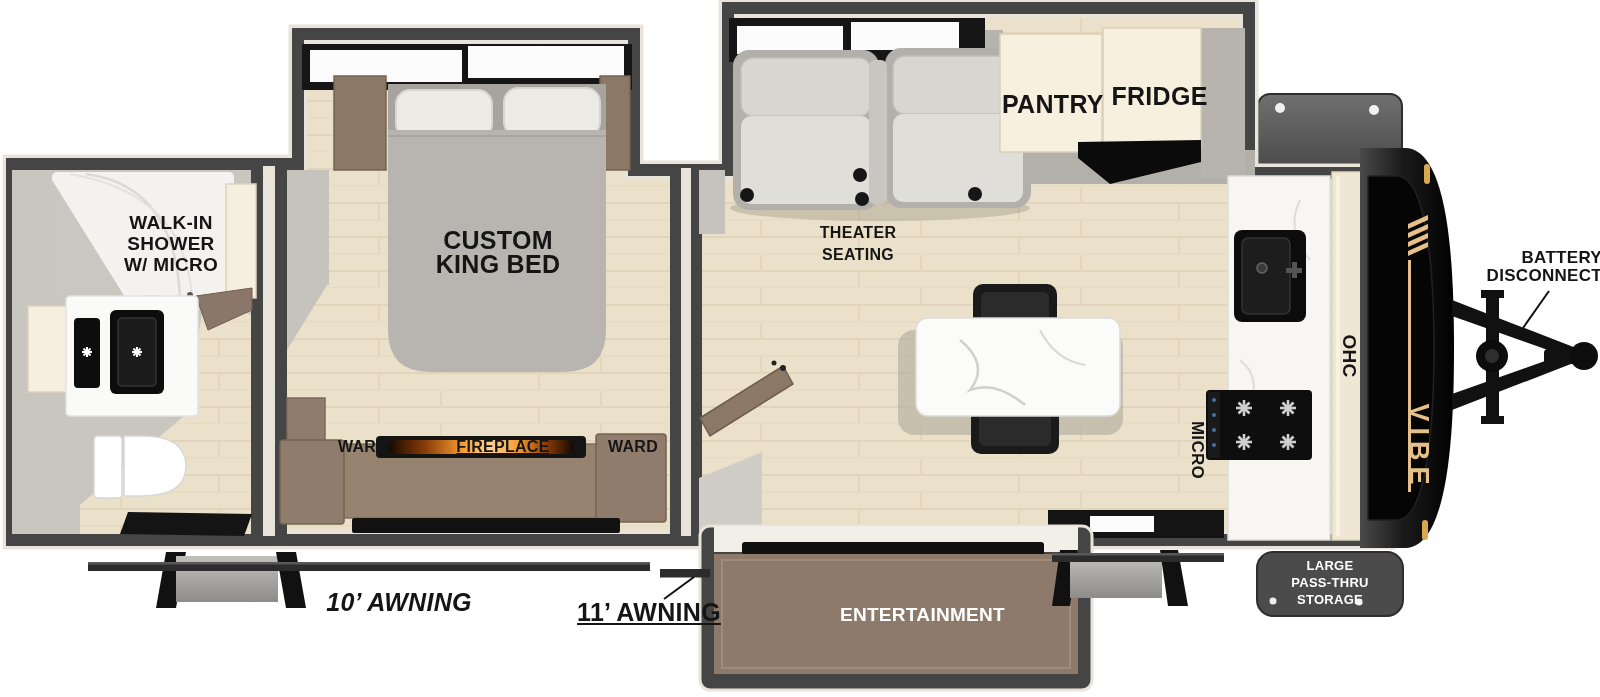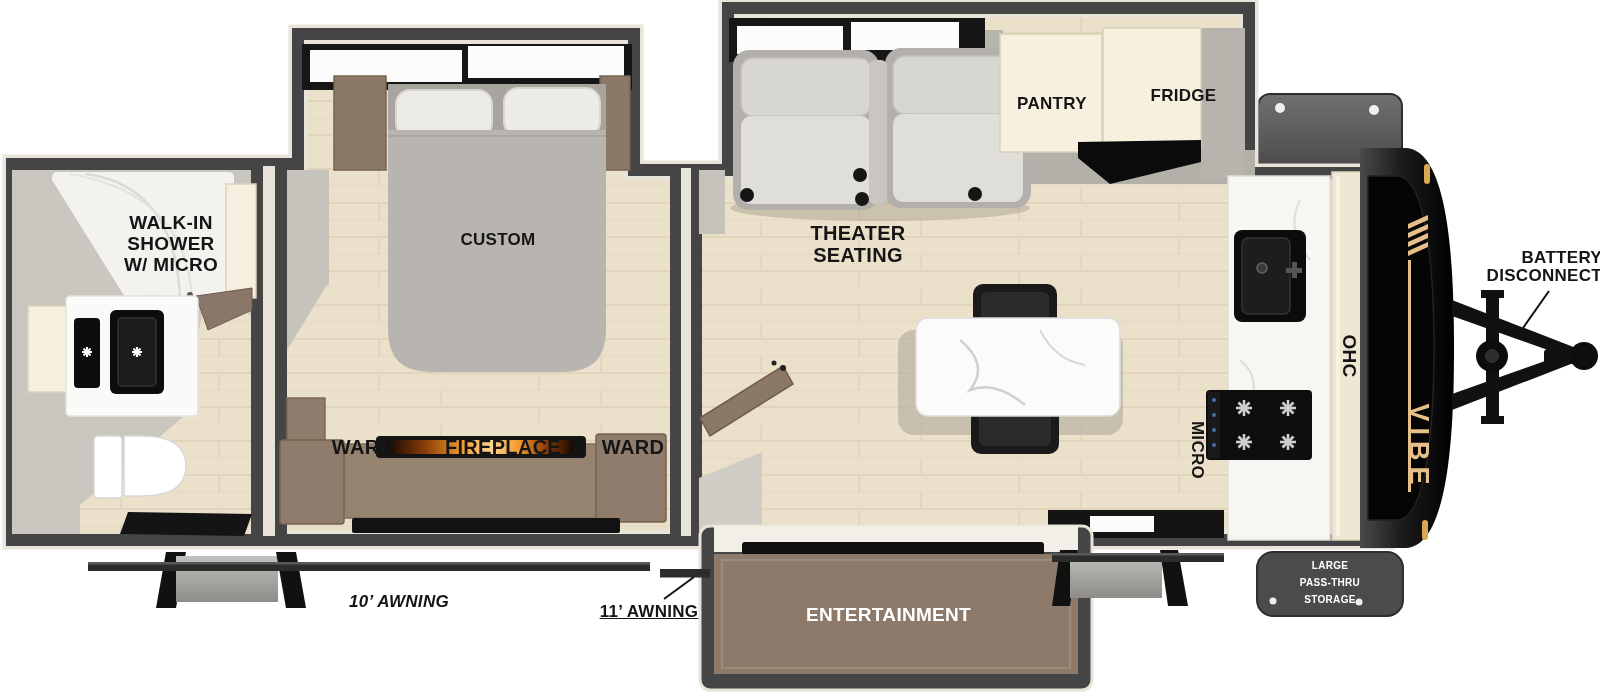--- a/index.html
+++ b/index.html
@@ -6,22 +6,22 @@
   .stage{
     position:relative;width:1600px;height:697px;background:#ffffff;overflow:hidden;
     font-family:"Liberation Sans", sans-serif;
   }
   .stage svg{position:absolute;left:0;top:0;z-index:1;}
   .lbl{
     position:absolute;z-index:5;font-weight:bold;color:#151515;
     text-align:center;letter-spacing:.3px;white-space:nowrap;
   }
   .lbl .ln{display:block;}
-  .lbl-20{font-size:20px;line-height:22px;}
-  .lbl-21{font-size:17px;line-height:24px;}
+  .lbl-20{font-size:16px;line-height:22px;}
+  .lbl-21{font-size:25px;line-height:24px;}
   .lbl-19{font-size:19px;line-height:21px;}
   .lbl-17{font-size:17px;line-height:18px;}
   .lbl-white{color:#ffffff;}
   .lbl-gold{color:#e6c088;}
   .rot90{transform:rotate(90deg);}
   .vibe{font-size:27px;letter-spacing:6px;}
   .right{text-align:right;}
 </style>
 </head>
 <body>
@@ -294,66 +294,67 @@
 </svg>
 
 <div class="lbl lbl-19" style="left:96px;top:212px;width:150px;">
   <span class="ln">WALK-IN</span>
   <span class="ln">SHOWER</span>
   <span class="ln">W/ MICRO</span>
 </div>
 
 <div class="lbl lbl-21" style="left:398px;top:228px;width:200px;">
   <span class="ln">CUSTOM</span>
+  <span class="ln">KING BED</span>
 </div>
 
 <div class="lbl lbl-20" style="left:328px;top:436px;width:70px;">
   <span>WARD</span>
 </div>
 <div class="lbl lbl-20" style="left:440px;top:436px;width:126px;text-decoration:underline;">
   <span>FIREPLACE</span>
 </div>
 <div class="lbl lbl-20" style="left:598px;top:436px;width:70px;">
   <span>WARD</span>
 </div>
 
 <div class="lbl lbl-20" style="left:796px;top:222px;width:124px;">
   <span class="ln">THEATER</span>
   <span class="ln">SEATING</span>
 </div>
 
 <div class="lbl lbl-21" style="left:1002px;top:92px;width:100px;">
   <span>PANTRY</span>
 </div>
-<div class="lbl lbl-21" style="left:1128px;top:84px;width:111px;">
+<div class="lbl lbl-21" style="left:1104px;top:84px;width:111px;">
   <span>FRIDGE</span>
 </div>
 
 <div class="lbl lbl-17 rot90" style="left:1156px;top:440px;width:80px;height:20px;">
   <span>MICRO</span>
 </div>
 <div class="lbl lbl-19 rot90" style="left:1320px;top:346px;width:60px;height:20px;">
   <span>OHC</span>
 </div>
 <div class="lbl lbl-gold rot90 vibe" style="left:1354px;top:433px;width:132px;height:28px;">
   <span>VIBE</span>
 </div>
 
 <div class="lbl lbl-17 right" style="left:1470px;top:249px;width:132px;">
   <span class="ln">BATTERY</span>
   <span class="ln">DISCONNECT</span>
 </div>
 
-<div class="lbl lbl-white" style="left:1262px;top:557px;width:136px;font-size:10px;line-height:17px;">
+<div class="lbl lbl-white" style="left:1262px;top:557px;width:136px;font-size:13px;line-height:17px;">
   <span class="ln">LARGE</span>
   <span class="ln">PASS-THRU</span>
   <span class="ln">STORAGE</span>
 </div>
 
-<div class="lbl lbl-white lbl-19" style="left:786px;top:604px;width:205px;line-height:22px;">
+<div class="lbl lbl-white lbl-19" style="left:820px;top:604px;width:205px;line-height:22px;">
   <span class="ln">ENTERTAINMENT</span>
 </div>
 
 <div class="lbl lbl-21" style="left:309px;top:590px;width:180px;font-style:italic;">
   <span>10’ AWNING</span>
 </div>
 <div class="lbl lbl-21" style="left:569px;top:600px;width:160px;text-decoration:underline;">
   <span>11’ AWNING</span>
 </div>
 

